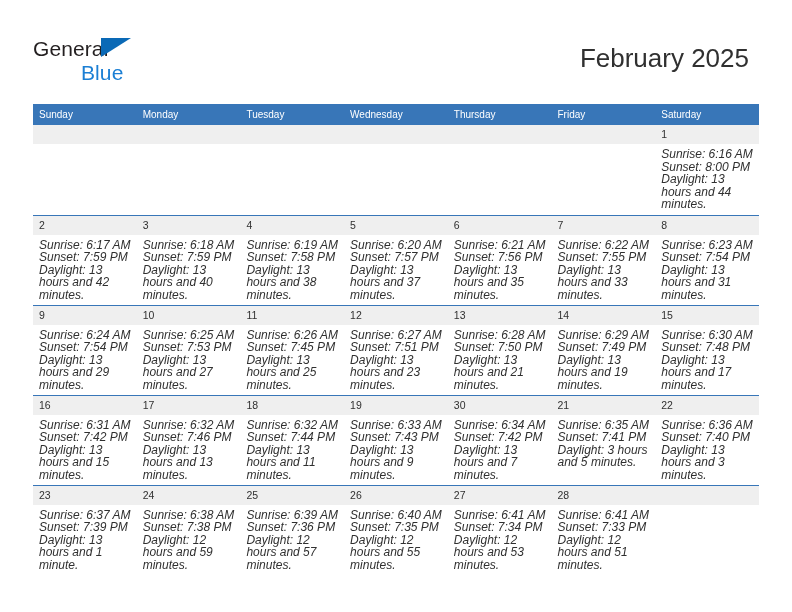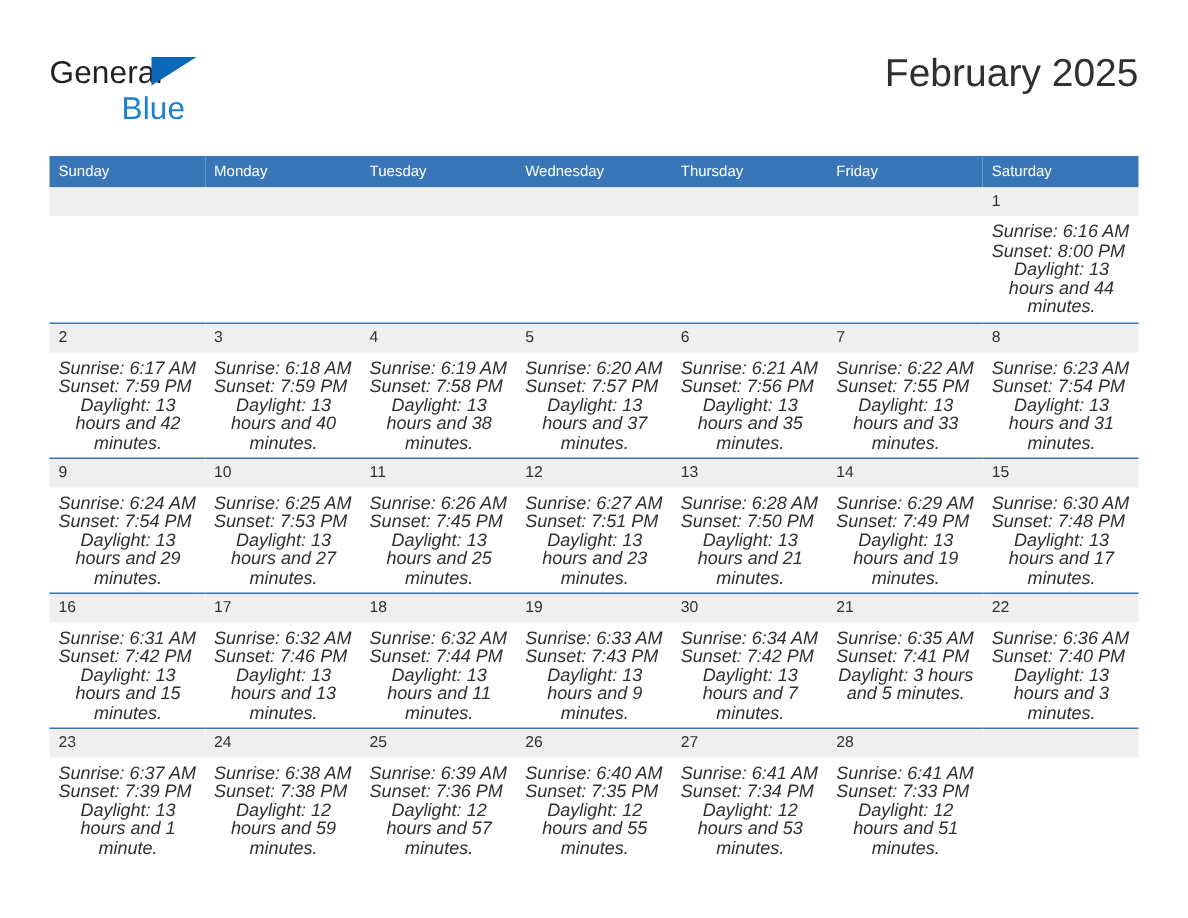--- a/index.html
+++ b/index.html
@@ -57,21 +57,21 @@
   .title-block {
     position: absolute;
     right: 0; top: 0;
     text-align: right;
   }
   .cal-title {
     font-size: 26px;
     line-height: 32px;
     color: #303030;
     font-weight: normal;
-    margin: 0;
+    margin: 10px;
     white-space: nowrap;
   }
   .cal-subtitle {
     font-size: 15px;
     line-height: 22px;
     color: #303030;
     margin: 5px 0 0 0;
     white-space: nowrap;
   }
 
@@ -118,21 +118,21 @@
   }
   .cell.empty .daynum-band { background: #efefef; }
   .cell-body {
     padding: 4px 5px 0 6px;
     font-size: 12px;
     line-height: 12.6px;
     color: #303030;
     font-style: italic;
   }
   .cell-body div { white-space: nowrap; }
-  .cell-body div.wrap { white-space: normal; text-align: center; }
+  .cell-body div.wrap { white-space: normal; }
 </style>
 </head>
 <body>
 
 <div class="page">
 
   <div class="header">
 
     <div class="brand">
       <span class="brand-top">

